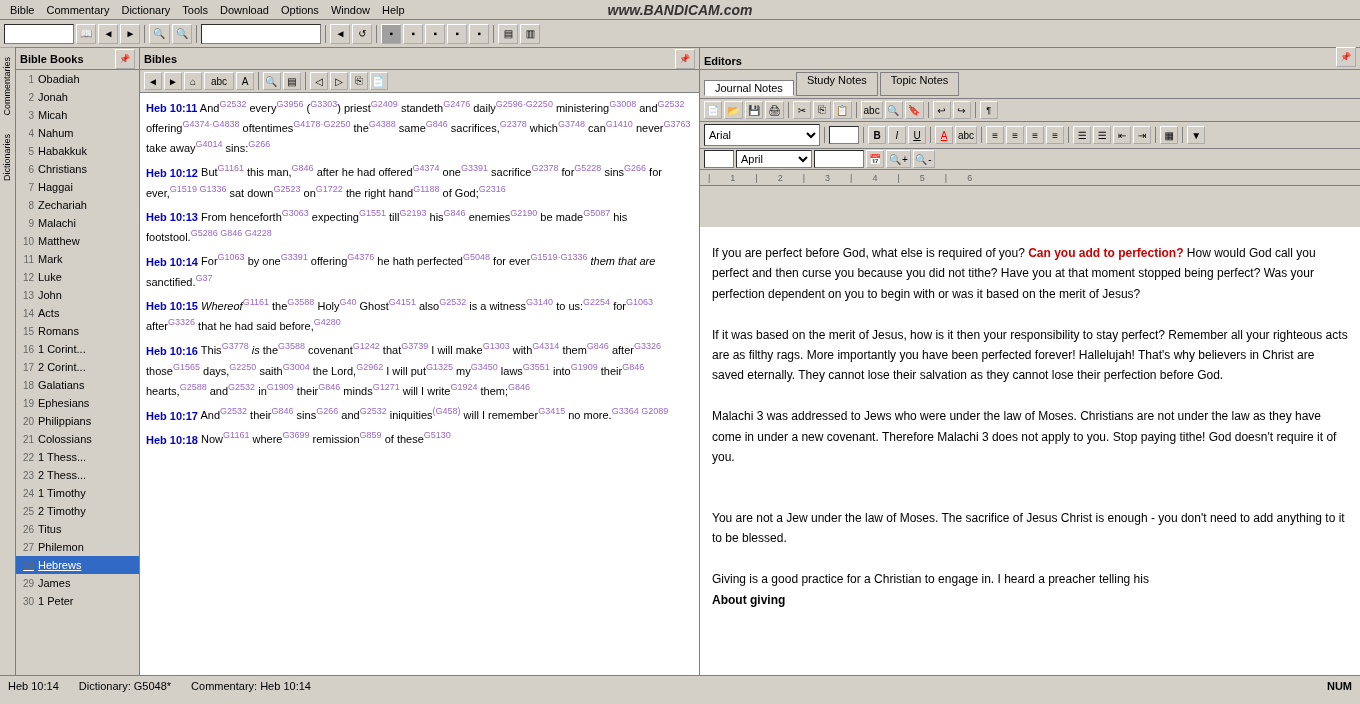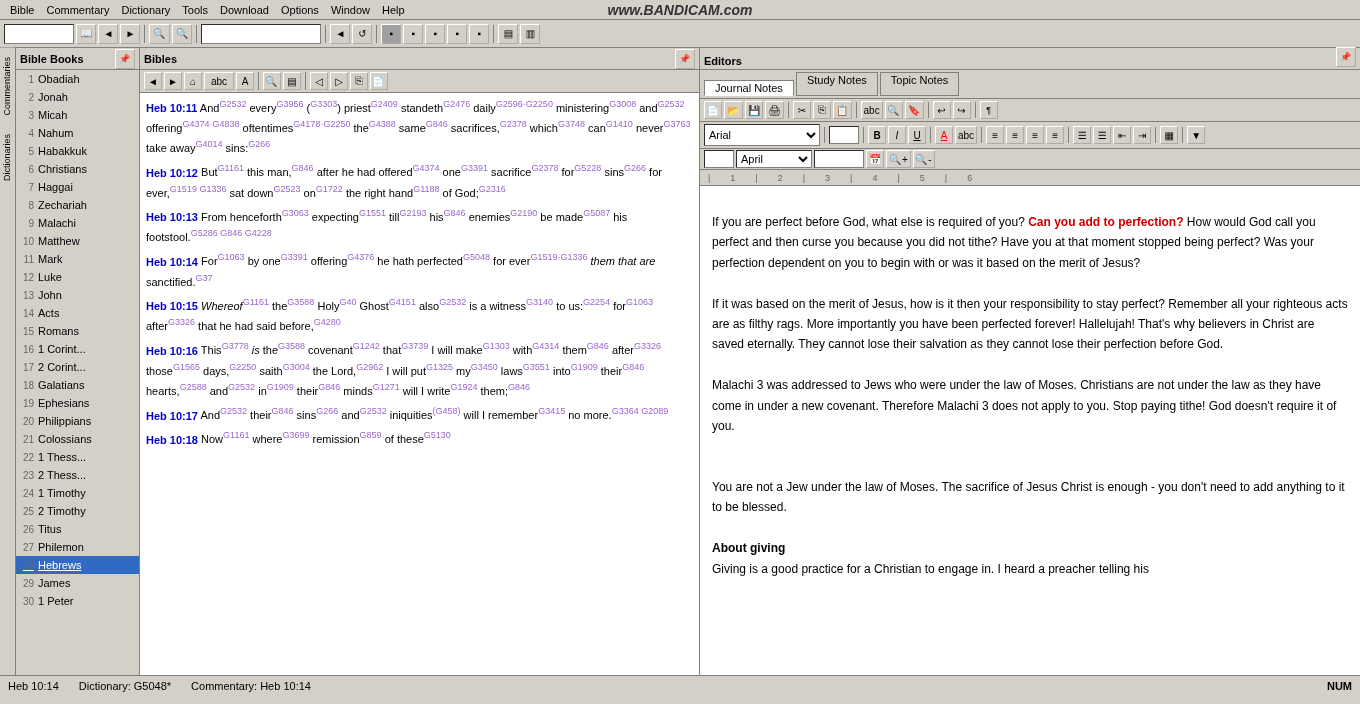--- a/index.html
+++ b/index.html
@@ -49,21 +49,21 @@
     #editors-header-left { font-size: 11px; font-weight: bold; }
     #editor-tabs { display: flex; padding: 2px 4px; background: #d4d0c8; border-bottom: 1px solid #808080; gap: 2px; }
     .editor-tab { padding: 1px 10px; font-size: 11px; border: 1px solid #808080; background: #d4d0c8; cursor: pointer; }
     .editor-tab.active { background: white; border-bottom: 1px solid white; margin-top: 8px; }
     #editor-toolbar1 { display: flex; align-items: center; padding: 2px 4px; background: #d4d0c8; border-bottom: 1px solid #808080; gap: 2px; }
     #editor-toolbar2 { display: flex; align-items: center; padding: 2px 4px; background: #d4d0c8; border-bottom: 1px solid #808080; gap: 2px; }
     #editor-toolbar3 { display: flex; align-items: center; padding: 1px 4px; background: #d4d0c8; border-bottom: 1px solid #808080; gap: 2px; }
     .ed-btn { height: 18px; min-width: 18px; background: #d4d0c8; border: 1px outset #ffffff; font-size: 10px; cursor: pointer; display: flex; align-items: center; justify-content: center; padding: 0 2px; }
     .ed-sep { width: 1px; background: #808080; height: 16px; margin: 0 2px; }
     #editor-ruler { height: 16px; background: #d4d0c8; border-bottom: 1px solid #808080; padding: 0 4px; display: flex; align-items: center; }
-    #editor-content { flex: 1; overflow-y: auto; background: white; padding: 26px 12px; font-size: 12px; line-height: 1.7; }
+    #editor-content { flex: 1; overflow-y: auto; background: white; padding: 16px 12px; font-size: 12px; line-height: 1.7; margin-top: 41px; }
     .highlight-red { color: #cc0000; font-weight: bold; }
 
     
     #statusbar { display: flex; align-items: center; background: #d4d0c8; height: 20px; border-top: 1px solid #808080; padding: 0 8px; font-size: 11px; gap: 20px; }
     .status-item { font-size: 11px; }
 
     
     ::-webkit-scrollbar { width: 14px; }
     ::-webkit-scrollbar-track { background: #d4d0c8; }
     ::-webkit-scrollbar-thumb { background: #b0ada5; border: 1px solid #808080; }
@@ -409,22 +409,22 @@
     <div id="editor-content">
       <p>If you are perfect before God, what else is required of you? <span class="highlight-red">Can you add to perfection?</span> How would God call you perfect and then curse you because you did not tithe? Have you at that moment stopped being perfect? Was your perfection dependent on you to begin with or was it based on the merit of Jesus?</p>
       <br>
       <p>If it was based on the merit of Jesus, how is it then your responsibility to stay perfect? Remember all your righteous acts are as filthy rags. More importantly you have been perfected forever! Hallelujah! That's why believers in Christ are saved eternally. They cannot lose their salvation as they cannot lose their perfection before God.</p>
       <br>
       <p>Malachi 3 was addressed to Jews who were under the law of Moses. Christians are not under the law as they have come in under a new covenant. Therefore Malachi 3 does not apply to you. Stop paying tithe! God doesn't require it of you.</p>
       <br>
       <br>
       <p>You are not a Jew under the law of Moses. The sacrifice of Jesus Christ is enough - you don't need to add anything to it to be blessed.</p>
       <br>
+      <p>Giving is a good practice for a Christian to engage in. I heard a preacher telling his</p>
       <p><strong>About giving</strong></p>
-      <p>Giving is a good practice for a Christian to engage in. I heard a preacher telling his</p>
     </div>
   </div>
 
 </div>
 
 <div id="statusbar">
   <span class="status-item">Heb 10:14</span>
   <span class="status-item">Dictionary: G5048*</span>
   <span class="status-item">Commentary: Heb 10:14</span>
   <span class="status-item" style="margin-left:auto;font-weight:bold;">NUM</span>

